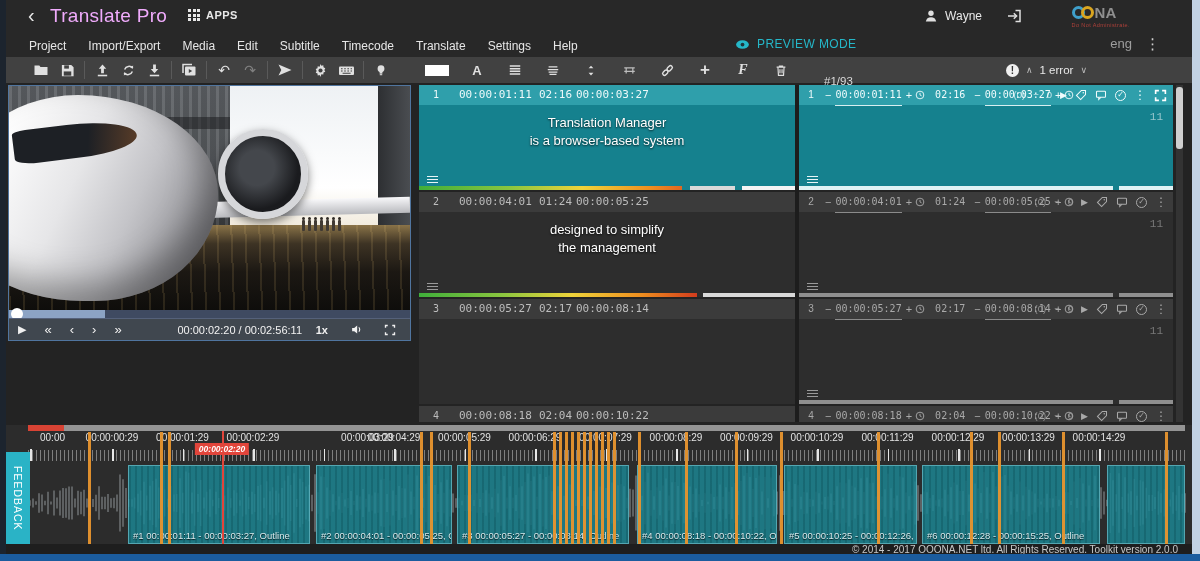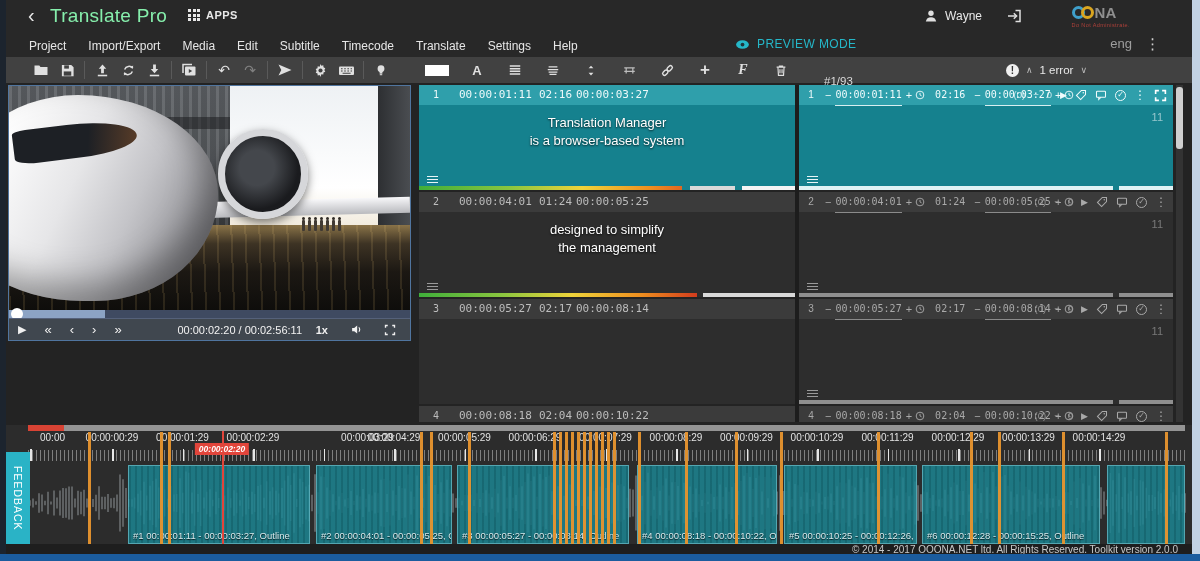--- a/index.html
+++ b/index.html
@@ -8,21 +8,21 @@
   #root { position:relative; width:1200px; height:561px; background:#232323; overflow:hidden; }
 
   
   .edge-left  { position:absolute; left:0; top:0; width:6px; height:561px; background:#1c242e; z-index:60; }
   .edge-right { position:absolute; right:0; top:0; width:8px; height:561px; background:#c2d2e4; z-index:60; }
   .edge-bottom{ position:absolute; left:0; bottom:0; width:1200px; height:7px; background:#1b5c9e; z-index:61; }
 
   
   .topbar { position:absolute; left:6px; top:0; width:1186px; height:33px; background:#282828; }
   .back { position:absolute; left:22px; top:4px; color:#e8e8e8; font-size:20px; cursor:pointer; }
-  .apptitle { position:absolute; left:44px; top:5px; color:#86efac; font-size:19px; letter-spacing:.3px;text-align:right; }
+  .apptitle { position:absolute; left:44px; top:5px; color:#f0abfc; font-size:19px; letter-spacing:.3px;text-align:right; }
   .apps { position:absolute; left:182px; top:9px; display:flex; align-items:center; gap:6px; color:#e8e8e8;
           font-size:11px; font-weight:bold; letter-spacing:.5px; cursor:pointer; }
   .gridicon { display:grid; grid-template-columns:repeat(3,3px); grid-gap:1.5px; }
   .gridicon i { width:3px; height:3px; background:#e8e8e8; }
   .user { position:absolute; right:210px; top:8px; display:flex; align-items:center; gap:6px; color:#e8e8e8; font-size:12px; cursor:pointer;}
   .exit { position:absolute; right:170px; top:8px; cursor:pointer; }
   .logo { position:absolute; right:62px; top:4px; text-align:center; cursor:pointer; }
   .logo-row { display:flex; align-items:center; gap:1px; }
   .ring { width:13px; height:13px; border-radius:50%; display:inline-block; }
   .ring.b { border:3.5px solid #3f9fca; }
@@ -136,21 +136,21 @@
      cursor:text; margin:0 2px; }
   .srow.sel .tc { border-color:#d8eef0; }
   .tcb { padding:0 2px; font-size:11px; cursor:pointer; }
   .tclock { margin:0 3px 0 1px; cursor:pointer; display:inline-flex; }
   .tdur2 { font-family:"DejaVu Sans Mono", monospace; margin:0 7px; }
   .thead-right { position:absolute; right:6px; display:flex; align-items:center; gap:8px; }
   .tbadge { font-size:9.5px; opacity:.8; }
   .ticon { cursor:pointer; display:inline-flex; align-items:center; }
   .circle-check { width:11px; height:11px; border:1px solid currentColor; border-radius:50%;
      font-size:8px; display:inline-flex; align-items:center; justify-content:center; }
-  .charcount { position:absolute; right:10px; top:6px; font-size:11px; color:rgba(255,255,255,.35); }
+  .charcount { position:absolute; right:10px; top:6px; font-size:11px; color:rgba(255,255,255,.35);font-family:Liberation Mono, monospace; }
   .srow.sel .charcount { color:rgba(255,255,255,.55); }
 
   .colgap { position:absolute; left:795px; top:85px; width:4px; height:337px; background:#1d1d1d; }
   .vscroll { position:absolute; left:1176px; top:85px; width:7px; height:337px; background:#333; cursor:pointer; }
   .vscroll .thumb { position:absolute; left:0; top:2px; width:7px; height:62px; background:#cfcfcf; border-radius:3px; }
 
   
   .timeline { position:absolute; left:6px; top:425px; width:1186px; height:119px; background:#2c2c2c; overflow:hidden; }
   .hscroll { position:absolute; left:22px; top:0; width:1157px; height:6px; background:#949494; cursor:pointer; }
   .hscroll .red { position:absolute; left:0; top:0; width:36px; height:6px; background:#d84334; }

